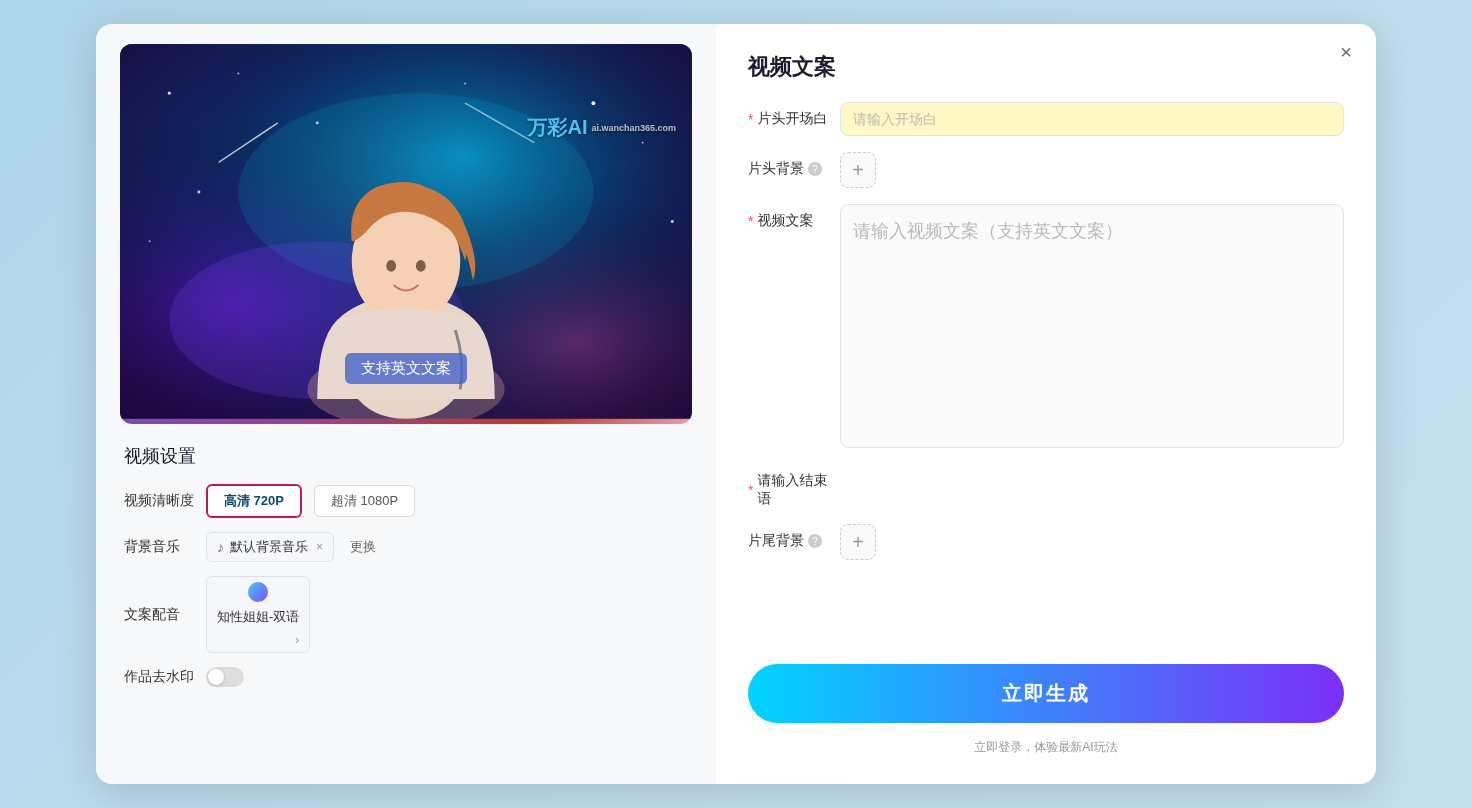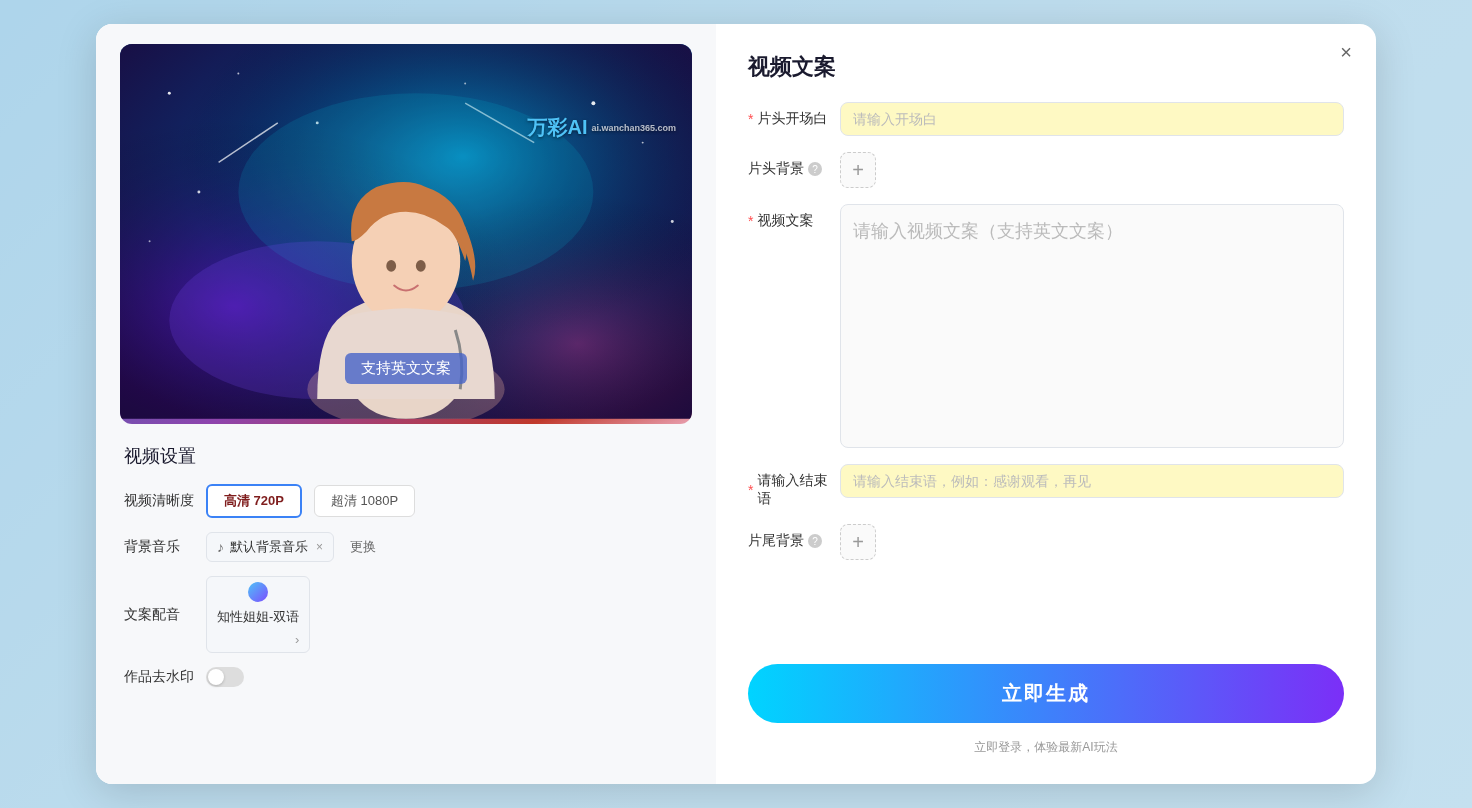--- a/index.html
+++ b/index.html
@@ -136,22 +136,22 @@
       border-radius: 6px;
       font-size: 13px;
       cursor: pointer;
       border: 1.5px solid #ddd;
       background: #fff;
       color: #555;
     }
 
     .quality-btn.active {
       background: #fff;
-      border: 2px solid #3b82f6;
-      color: #7f1d1d;
+      border: 2px solid #be185d;
+      color: #0c4a6e;
       font-weight: 600;
     }
 
     .music-tag {
       display: flex;
       align-items: center;
       gap: 6px;
       background: #f5f7fa;
       border: 1px solid #e0e4ea;
       border-radius: 6px;
@@ -518,21 +518,20 @@
             <span>视频文案</span>
           </label>
           <textarea class="textarea-input" placeholder="请输入视频文案（支持英文文案）" style=""></textarea>
         </div>
 
         <div class="form-row">
           <label class="form-label">
             <span class="required-star">*</span>
             <span>请输入结束语</span>
           </label>
-          <input type="text" class="form-input" placeholder="请输入结束语，例如：感谢观看，再见" style="">
         </div>
 
         <div class="form-row">
           <label class="form-label">
             <span>片尾背景</span>
             <span class="help-icon">?</span>
           </label>
           <button class="add-btn">+</button>
         </div>
 

